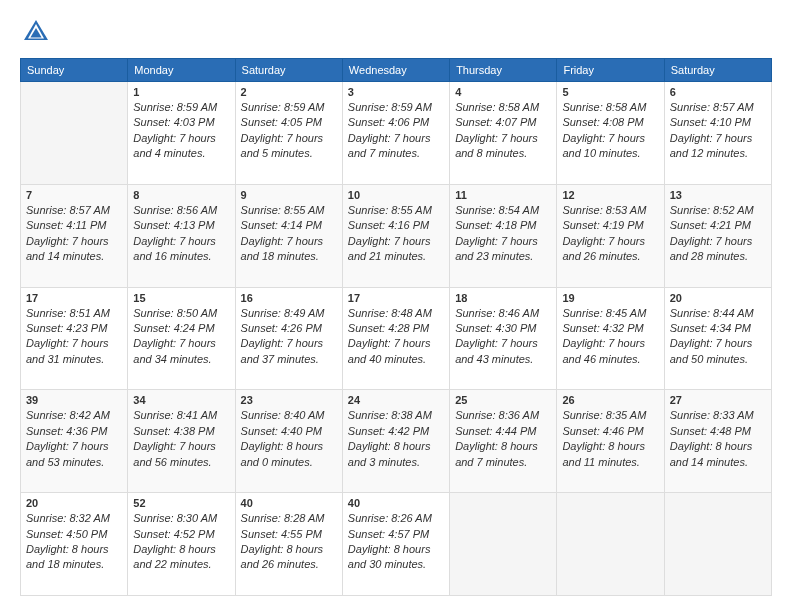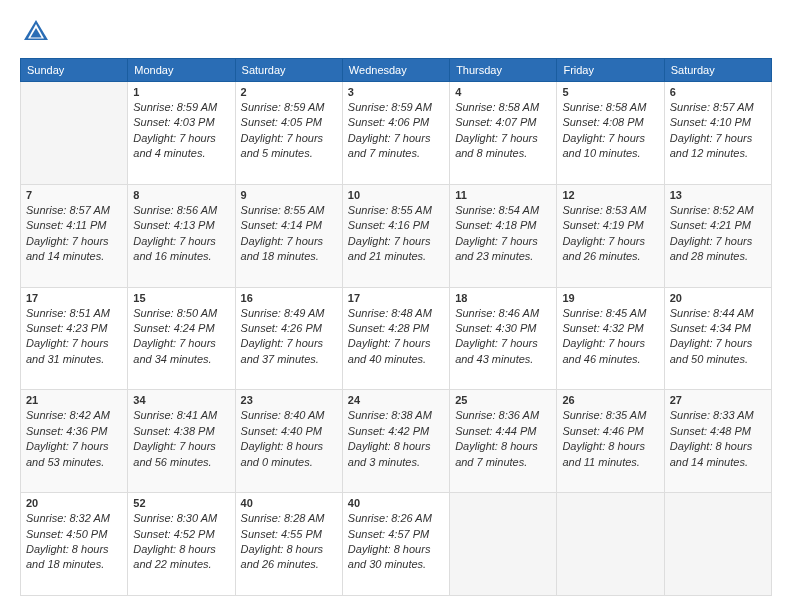--- a/index.html
+++ b/index.html
@@ -226,21 +226,21 @@
             <span class="day-number">19</span>
             <div class="day-info">Sunrise: 8:45 AM<br>Sunset: 4:32 PM<br>Daylight: 7 hours and 46 minutes.</div>
           </td>
           <td>
             <span class="day-number">20</span>
             <div class="day-info">Sunrise: 8:44 AM<br>Sunset: 4:34 PM<br>Daylight: 7 hours and 50 minutes.</div>
           </td>
         </tr>
         <tr>
           <td>
-            <span class="day-number">21</span>
+            <span class="day-number">39</span>
             <div class="day-info">Sunrise: 8:42 AM<br>Sunset: 4:36 PM<br>Daylight: 7 hours and 53 minutes.</div>
           </td>
           <td>
             <span class="day-number">34</span>
             <div class="day-info">Sunrise: 8:41 AM<br>Sunset: 4:38 PM<br>Daylight: 7 hours and 56 minutes.</div>
           </td>
           <td>
             <span class="day-number">23</span>
             <div class="day-info">Sunrise: 8:40 AM<br>Sunset: 4:40 PM<br>Daylight: 8 hours and 0 minutes.</div>
           </td>

